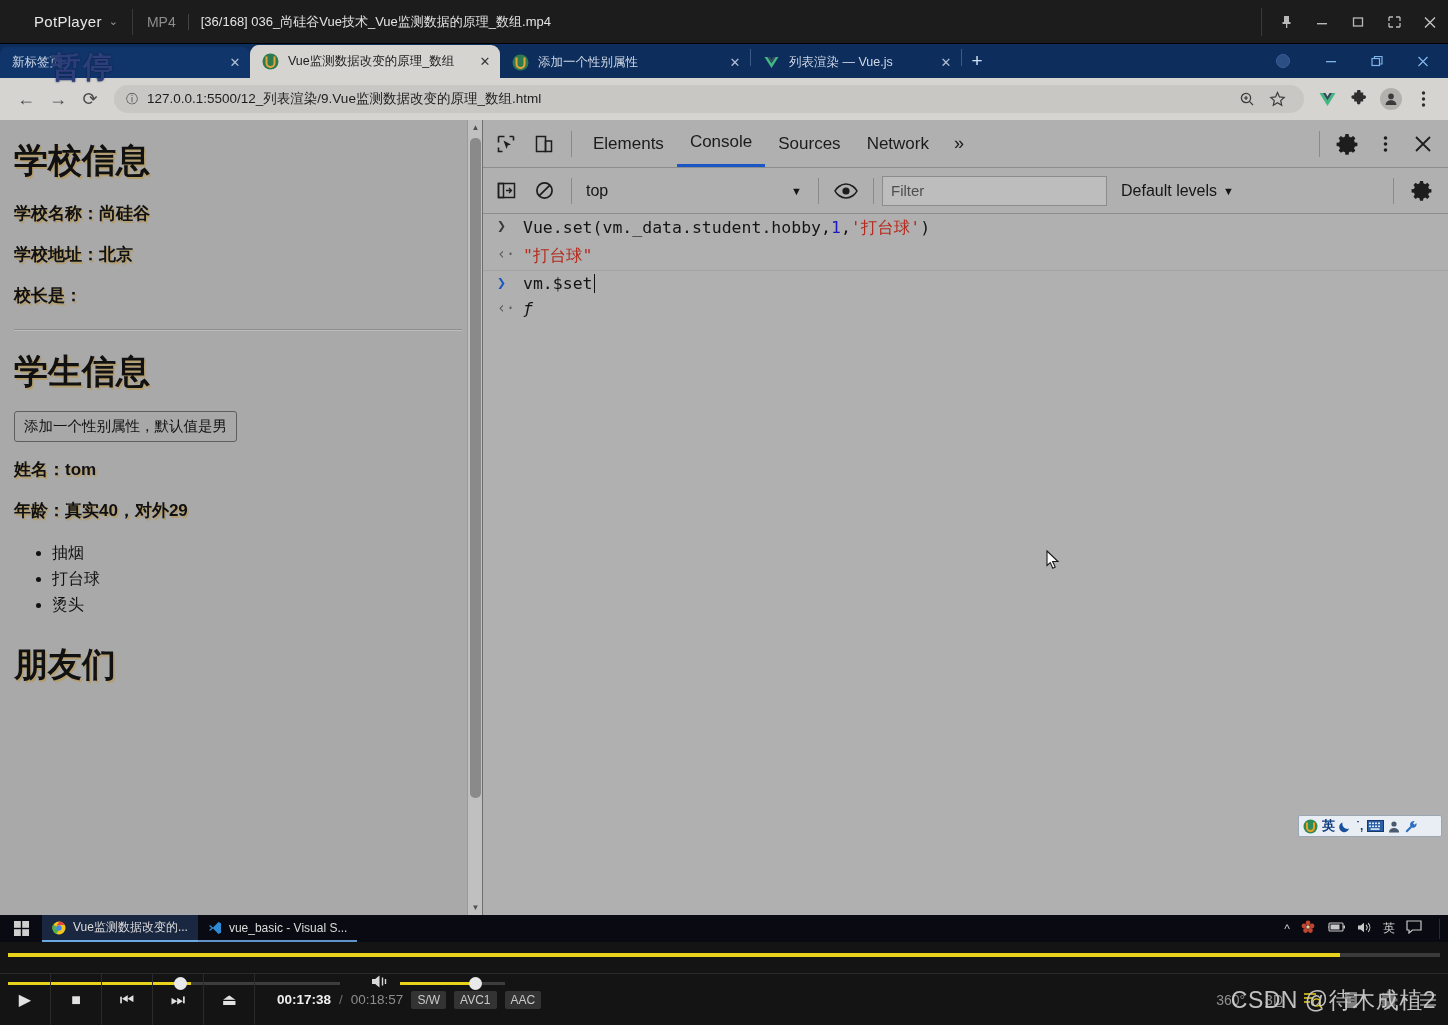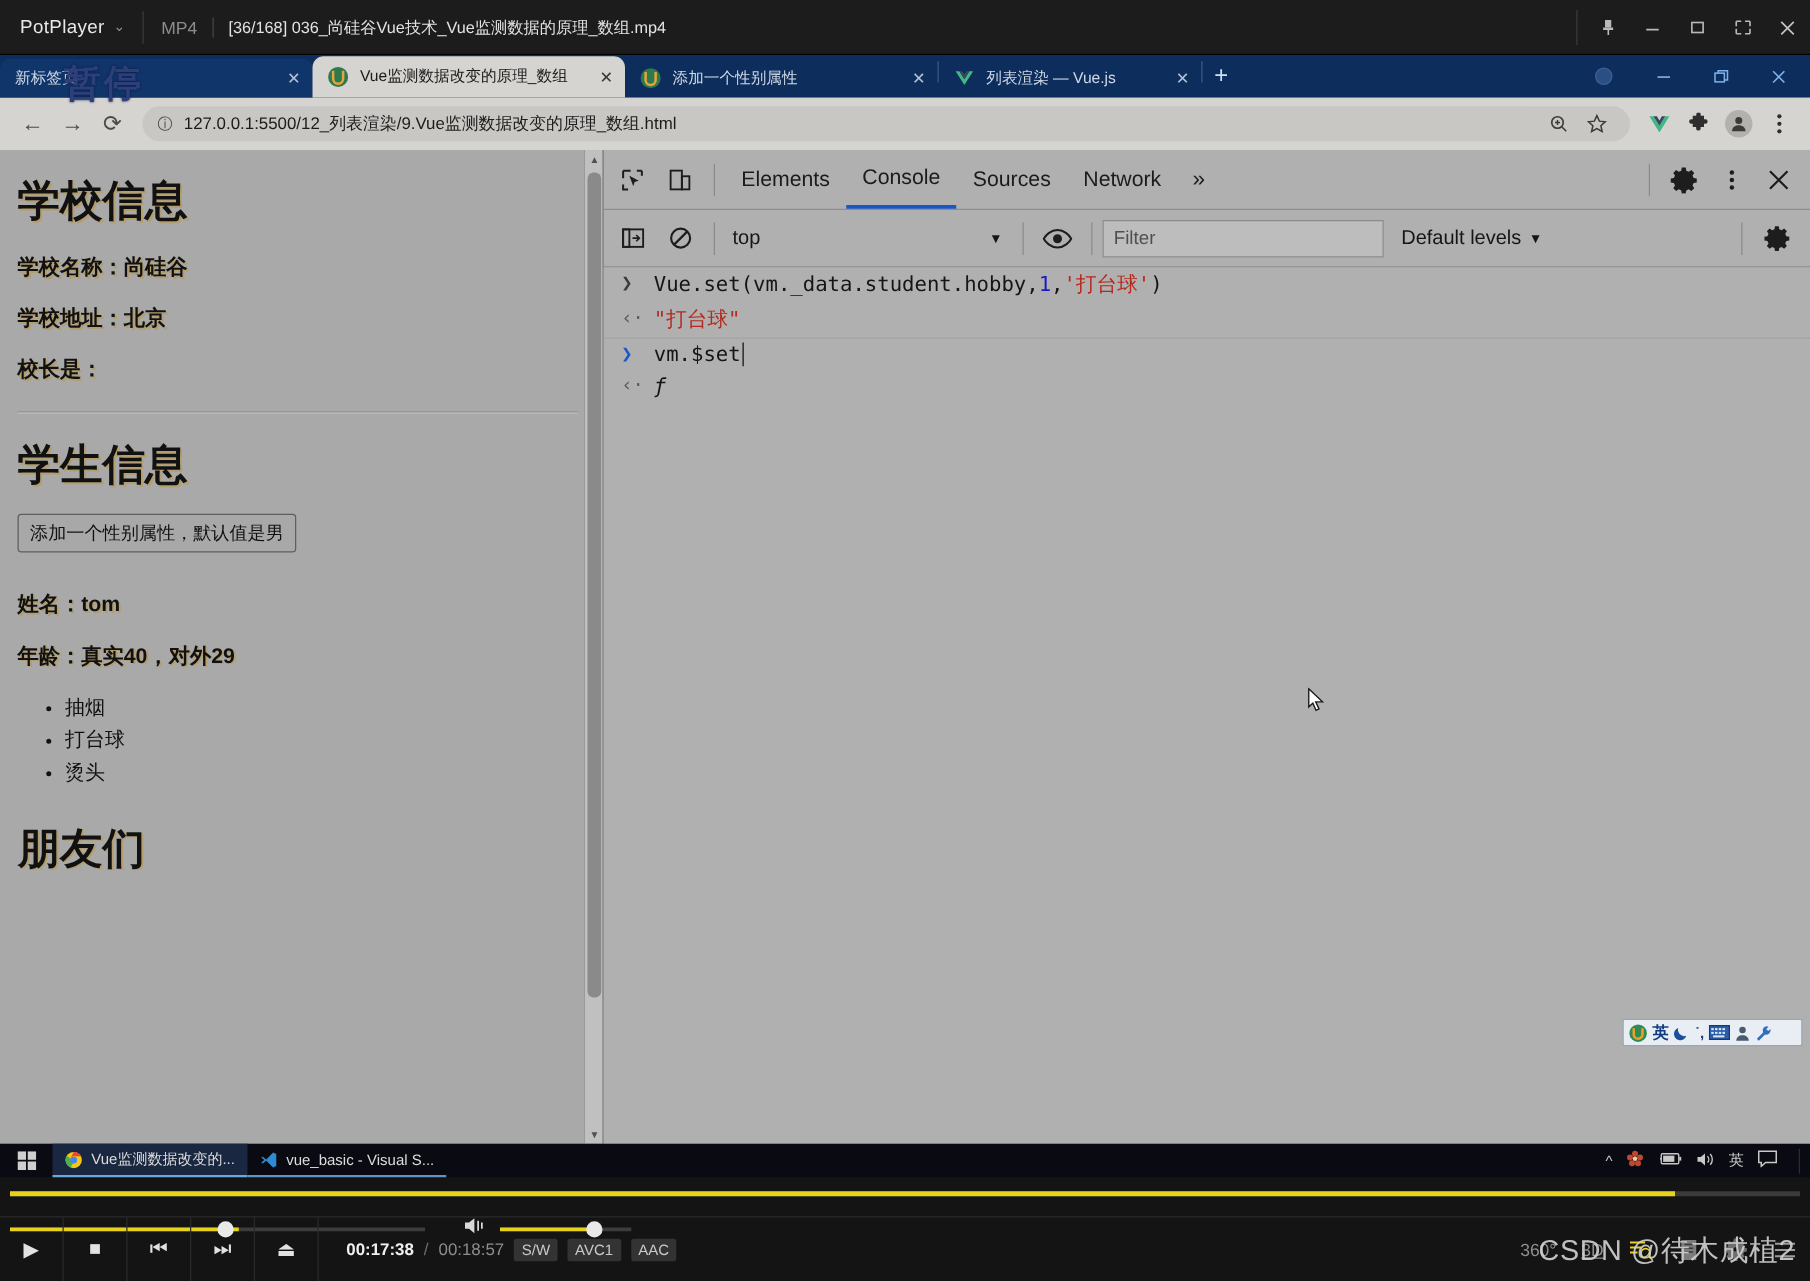--- a/index.html
+++ b/index.html
@@ -9,20 +9,21 @@
     background: #0b0b0b;
     font-family: "Liberation Sans", "DejaVu Sans", sans-serif;
   }
   #root { position: relative; width: 1448px; height: 1025px; }
 
   
   .pp-titlebar {
     position: absolute; left: 0; top: 0; width: 1448px; height: 44px;
     background: #1c1c1c; display: flex; align-items: center;
     border-bottom: 1px solid #000;
+    padding-left: 18px;
   }
   .pp-logo { color: #e8e8e8; font-size: 15px; padding-left: 16px; letter-spacing: .3px; }
   .pp-chev { color: #9a9a9a; font-size: 11px; margin-left: 7px; }
   .pp-sep { width: 1px; height: 26px; background: #3a3a3a; margin: 0 14px; }
   .pp-fmt { color: #8d8d8d; font-size: 14px; }
   .pp-sep2 { width: 1px; height: 16px; background: #444; margin: 0 12px; }
   .pp-file { color: #e3e3e3; font-size: 13px; }
   .pp-winbtns { position: absolute; right: 0; top: 0; height: 44px; display: flex; align-items: center; }
   .pp-winbtns .divider { width: 1px; height: 28px; background: #3a3a3a; margin-right: 6px; }
   .pp-wb { width: 36px; height: 30px; display: flex; align-items: center; justify-content: center;
@@ -335,21 +336,21 @@
 
       <div class="page">
         <div class="page-inner">
           <div class="h2 pg-shadow">学校信息</div>
           <div class="h3 pg-shadow">学校名称：尚硅谷</div>
           <div class="h3 pg-shadow">学校地址：北京</div>
           <div class="h3 pg-shadow">校长是：</div>
           <hr class="pg-hr">
           <div class="h2 pg-shadow">学生信息</div>
           <button class="pg-btn">添加一个性别属性，默认值是男</button>
-          <div class="h3 pg-shadow" style="margin-top:30px">姓名：tom</div>
+          <div class="h3 pg-shadow" style="margin-top:16px">姓名：tom</div>
           <div class="h3 pg-shadow">年龄：真实40，对外29</div>
           <ul class="pg-ul">
             <li>抽烟</li>
             <li>打台球</li>
             <li>烫头</li>
           </ul>
           <div class="h2 pg-shadow" style="margin-top:24px">朋友们</div>
         </div>
         <div class="pg-scroll">
           <span class="up">▲</span>

